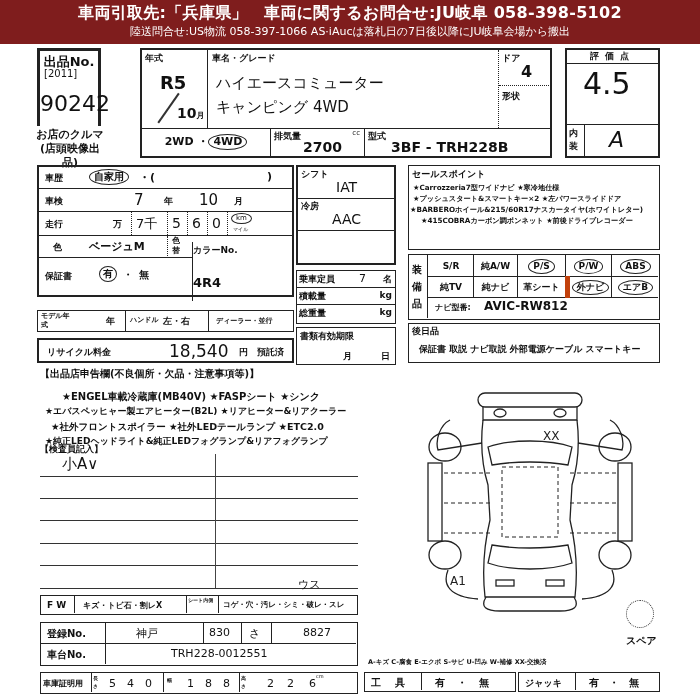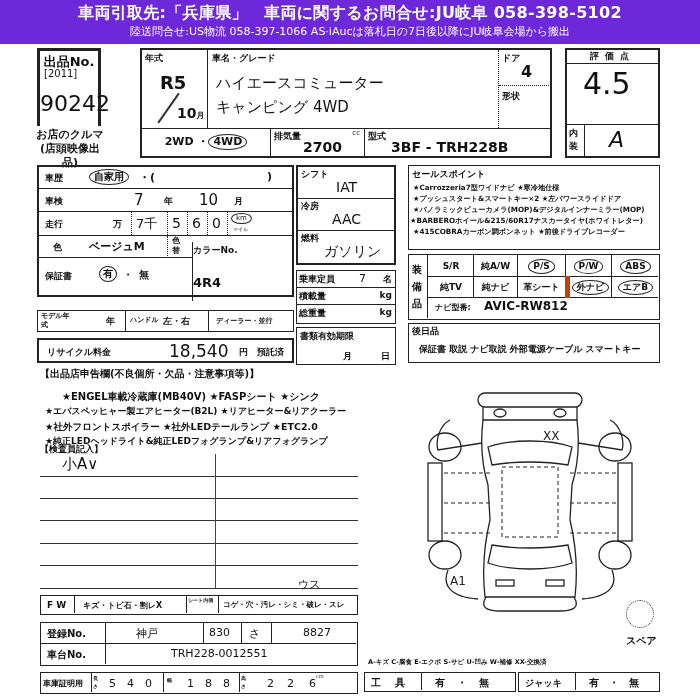--- a/index.html
+++ b/index.html
@@ -1,18 +1,18 @@
 <!DOCTYPE html>
 <html><head>
 <meta charset="utf-8">
 <style>
 *{box-sizing:border-box;margin:0;padding:0}
 body{width:700px;height:700px;background:#fff;font-family:"DejaVu Sans","Liberation Sans",sans-serif;color:#111;position:relative;overflow:hidden}
 .abs{position:absolute}
-.hdr{left:0;top:0;width:700px;height:44px;background:#6d28d9;color:#fff;text-align:center}
+.hdr{left:0;top:0;width:700px;height:44px;background:#7f1d1d;color:#fff;text-align:center}
 .hdr .l1{font-size:16px;font-weight:bold;line-height:22px;padding-top:2px;letter-spacing:0.3px}
 .hdr .l2{font-size:11px;line-height:16px}
 .box{border:2px solid #222}
 .tbl{border:1.5px solid #222}
 .lbl{font-size:9px;font-weight:bold}
 .bold{font-weight:bold}
 .sep{border-left:1px solid #222}
 .dot{border-left:1px dotted #222}
 .oval{display:inline-block;border:1.5px solid #222;border-radius:50%;padding:0 4px;line-height:14px}
 .hw{font-family:"DejaVu Sans",sans-serif;font-weight:normal}
@@ -147,24 +147,20 @@
 
 <div class="abs box" style="left:296px;top:165px;width:100px;height:100px">
   <div style="height:32px;border-bottom:1.5px solid #222;position:relative">
     <span class="lbl" style="position:absolute;left:3px;top:1px">シフト</span>
     <span style="position:absolute;left:38px;top:12px;font-size:14px">IAT</span>
   </div>
   <div style="height:32px;border-bottom:1.5px solid #222;position:relative">
     <span class="lbl" style="position:absolute;left:3px;top:1px">冷房</span>
     <span style="position:absolute;left:34px;top:12px;font-size:14px">AAC</span>
   </div>
-  <div style="height:32px;position:relative">
-    <span class="lbl" style="position:absolute;left:3px;top:1px">燃料</span>
-    <span style="position:absolute;left:26px;top:12px;font-size:14px">ガソリン</span>
-  </div>
 </div>
 <div class="abs box" style="left:296px;top:270px;width:100px;height:54px;border-width:1.5px">
   <div style="height:17px;border-bottom:1px solid #222;position:relative">
       <span class="lbl" style="position:absolute;left:2px;top:2px">乗車定員</span>
       <span style="position:absolute;left:62px;top:1px;font-size:11px">7</span>
       <span class="lbl" style="position:absolute;right:3px;top:2px">名</span>
     </div>
   <div style="height:17px;border-bottom:1px solid #222;position:relative">
       <span class="lbl" style="position:absolute;left:2px;top:2px">積載量</span>
       <span class="lbl" style="position:absolute;right:3px;top:2px">kg</span>
@@ -177,23 +173,22 @@
 <div class="abs box" style="left:296px;top:327px;width:100px;height:38px;border-width:1.5px">
   <span class="lbl" style="position:absolute;left:3px;top:2px">書類有効期限</span>
   <span class="lbl" style="position:absolute;left:46px;top:22px">月</span>
   <span class="lbl" style="position:absolute;left:84px;top:22px">日</span>
 </div>
 
 <div class="abs box" style="left:408px;top:165px;width:252px;height:85px;border-width:1.5px">
   <div class="lbl" style="margin:2px 0 1px 3px">セールスポイント</div>
   <div style="font-size:7.2px;font-weight:bold;margin-left:4px;line-height:11px;white-space:nowrap">★Carrozzeria7型ワイドナビ ★寒冷地仕様</div>
   <div style="font-size:7.2px;font-weight:bold;margin-left:4px;line-height:11px;white-space:nowrap">★プッシュスタート&amp;スマートキー×2 ★左パワースライドドア</div>
-  <div style="font-size:7.2px;font-weight:bold;margin-left:4px;line-height:11px;white-space:nowrap">★パノラミックビューカメラ(MOP)&amp;デジタルインナーミラー(MOP)</div>
   <div style="font-size:7.2px;font-weight:bold;margin-left:1px;line-height:11px;white-space:nowrap">★BARBEROホイール&amp;215/60R17ナスカータイヤ(ホワイトレター)</div>
-  <div style="font-size:7.2px;font-weight:bold;margin-left:4px;line-height:11px;white-space:nowrap">★415COBRAカーボン調ボンネット ★前後ドライブレコーダー</div>
+  <div style="font-size:7.2px;font-weight:bold;margin-left:12px;line-height:11px;white-space:nowrap">★415COBRAカーボン調ボンネット ★前後ドライブレコーダー</div>
 </div>
 
 <div class="abs box" style="left:408px;top:254px;width:252px;height:66px;border-width:1.5px">
   <div class="lbl" style="position:absolute;left:3px;top:6px;width:10px;font-size:10px;line-height:17px">装備品</div>
   <div style="position:absolute;left:18px;top:0;height:63px;border-left:1.5px solid #222"></div>
   <div style="position:absolute;left:18px;top:21px;width:231px;border-top:1px solid #222"></div>
   <div style="position:absolute;left:18px;top:42px;width:231px;border-top:1px solid #222"></div>
   <div class="eqcell" style="left:20px;top:0;width:44px">S/R</div>
   <div class="eqcell" style="left:64px;top:0;width:44px;border-left:1px solid #222">純A/W</div>
   <div class="eqcell" style="left:108px;top:0;width:48px;border-left:1px solid #222"><span class="oval" style="line-height:13px">P/S</span></div>
@@ -210,21 +205,21 @@
 
 <div class="abs box" style="left:408px;top:323px;width:252px;height:40px;border-width:1.5px">
   <div class="lbl" style="margin:1px 0 0 3px">後日品</div>
   <div class="bold" style="font-size:9px;margin:5px 0 0 10px;white-space:nowrap">保証書 取説 ナビ取説 外部電源ケーブル スマートキー</div>
 </div>
 
 <div class="abs" style="left:40px;top:367px;width:340px">
   <div class="lbl" style="font-size:10px;margin-bottom:8px">【出品店申告欄(不良個所・欠品・注意事項等)】</div>
   <div style="font-size:10px;font-weight:bold;line-height:15px;margin-left:22px;white-space:nowrap">★ENGEL車載冷蔵庫(MB40V) ★FASPシート ★シンク</div>
   <div style="font-size:9px;font-weight:bold;line-height:15px;margin-left:5px;white-space:nowrap">★エバスペッヒャー製エアヒーター(B2L) ★リアヒーター&amp;リアクーラー</div>
-  <div style="font-size:9.5px;font-weight:bold;line-height:15px;margin-left:5px;white-space:nowrap">★社外フロントスポイラー ★社外LEDテールランプ ★ETC2.0</div>
+  <div style="font-size:9.5px;font-weight:bold;line-height:15px;margin-left:11px;white-space:nowrap">★社外フロントスポイラー ★社外LEDテールランプ ★ETC2.0</div>
   <div style="font-size:9px;font-weight:bold;line-height:15px;margin-left:5px;white-space:nowrap">★純正LEDヘッドライト&amp;純正LEDフォグランプ&amp;リアフォグランプ</div>
 </div>
 
 <div class="abs lbl" style="left:40px;top:443px;font-size:9px">【検査員記入】</div>
 <div class="abs hw" style="left:62px;top:455px;font-size:15px">小A∨</div>
 <div class="line" style="top:476px"></div>
 <div class="line" style="top:498px"></div>
 <div class="line" style="top:520px"></div>
 <div class="line" style="top:543px"></div>
 <div class="line" style="top:565px"></div>

